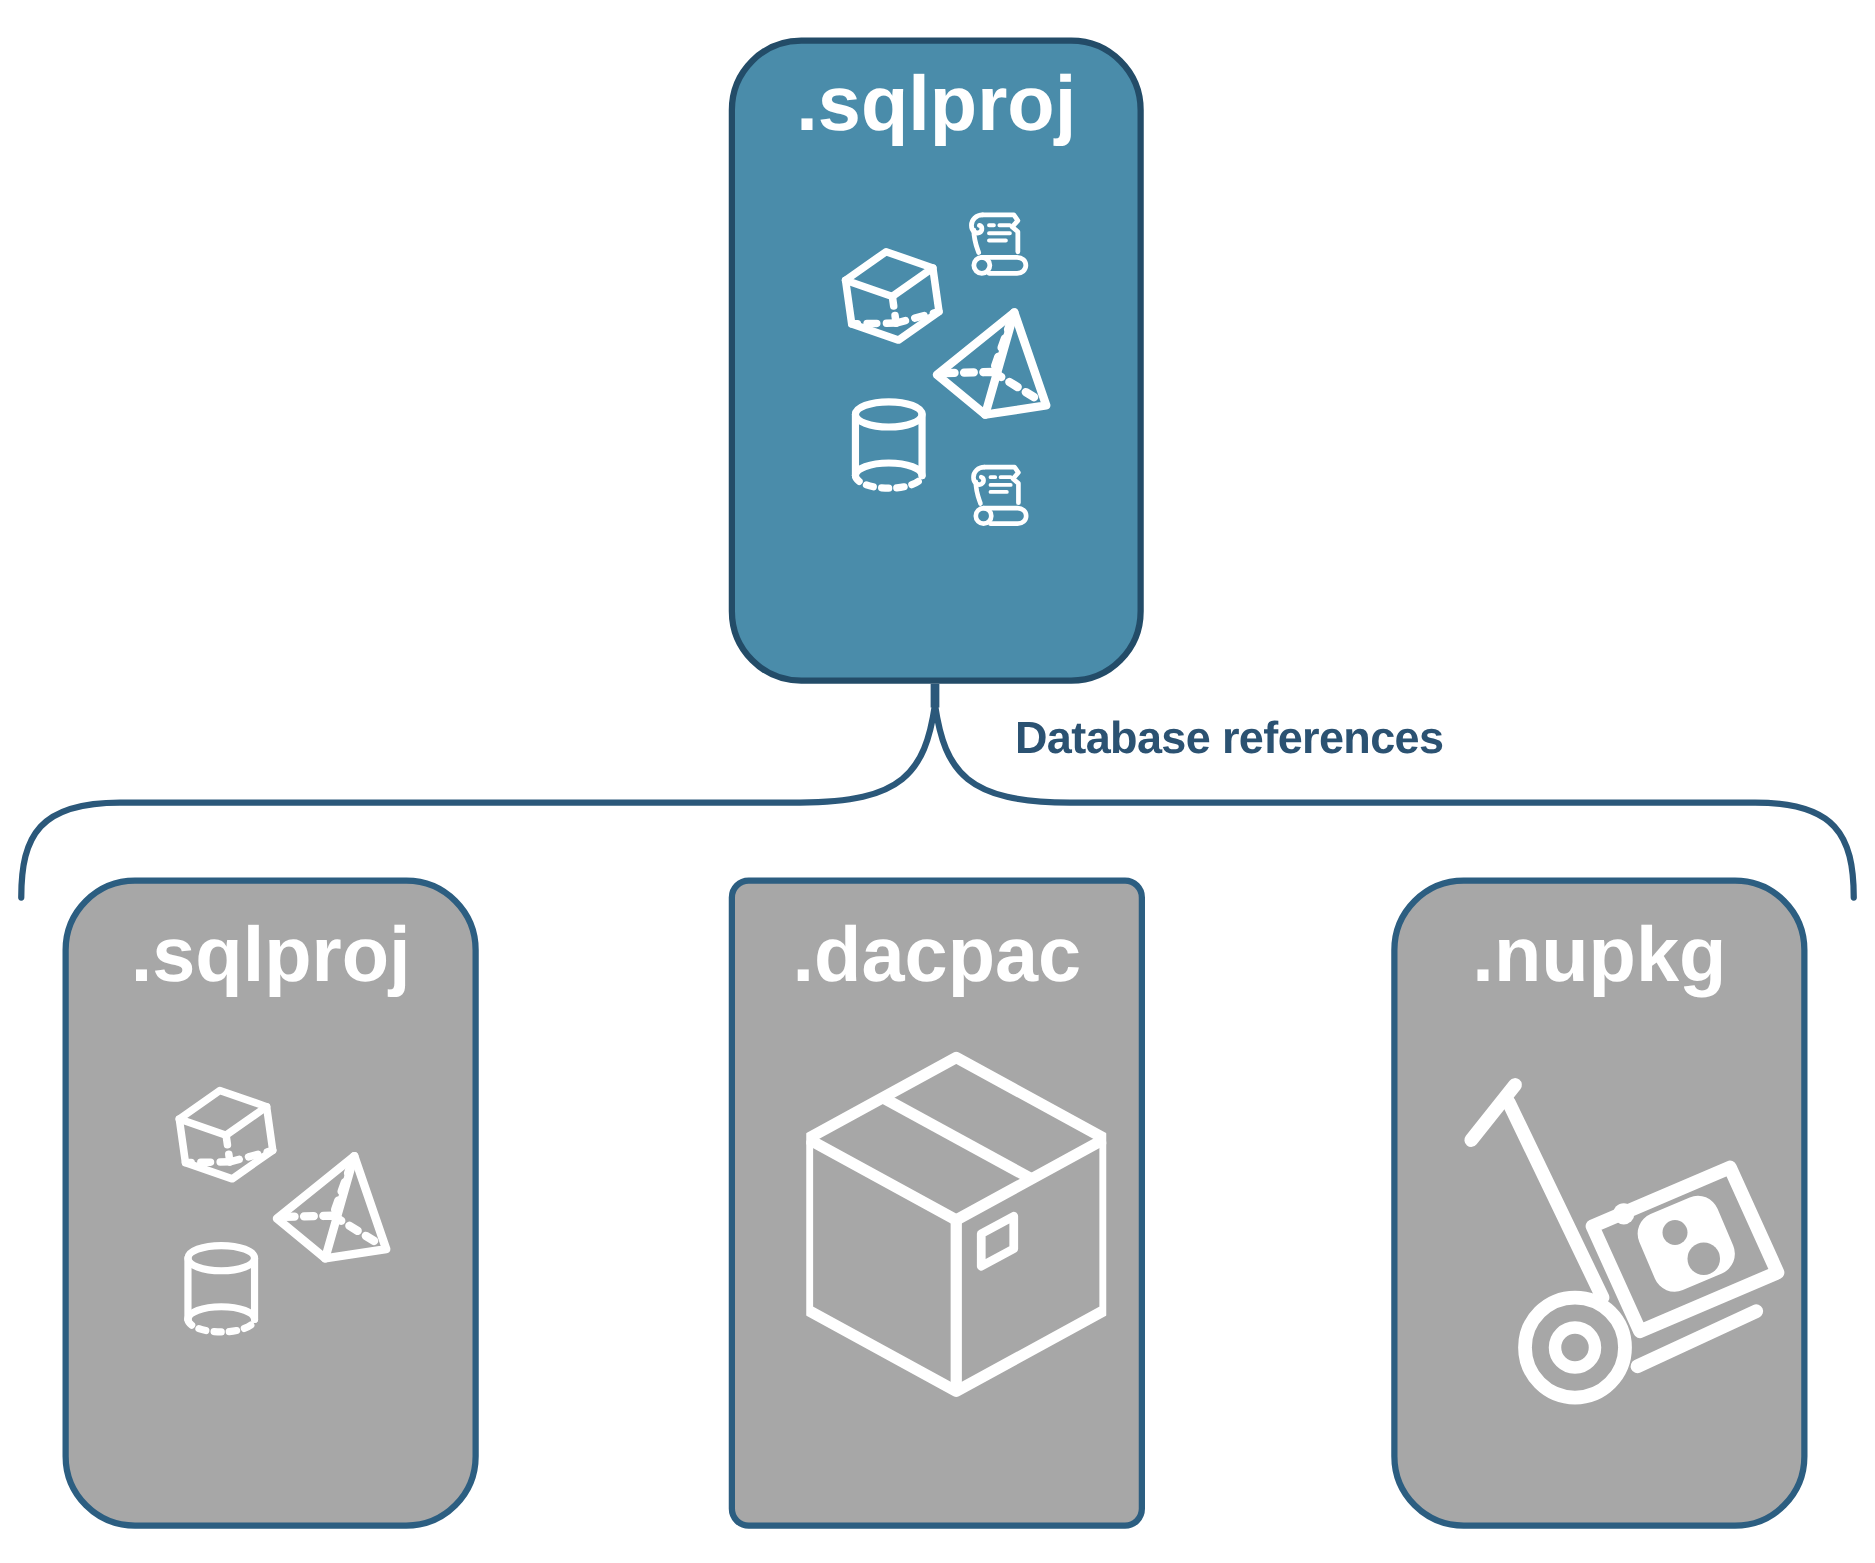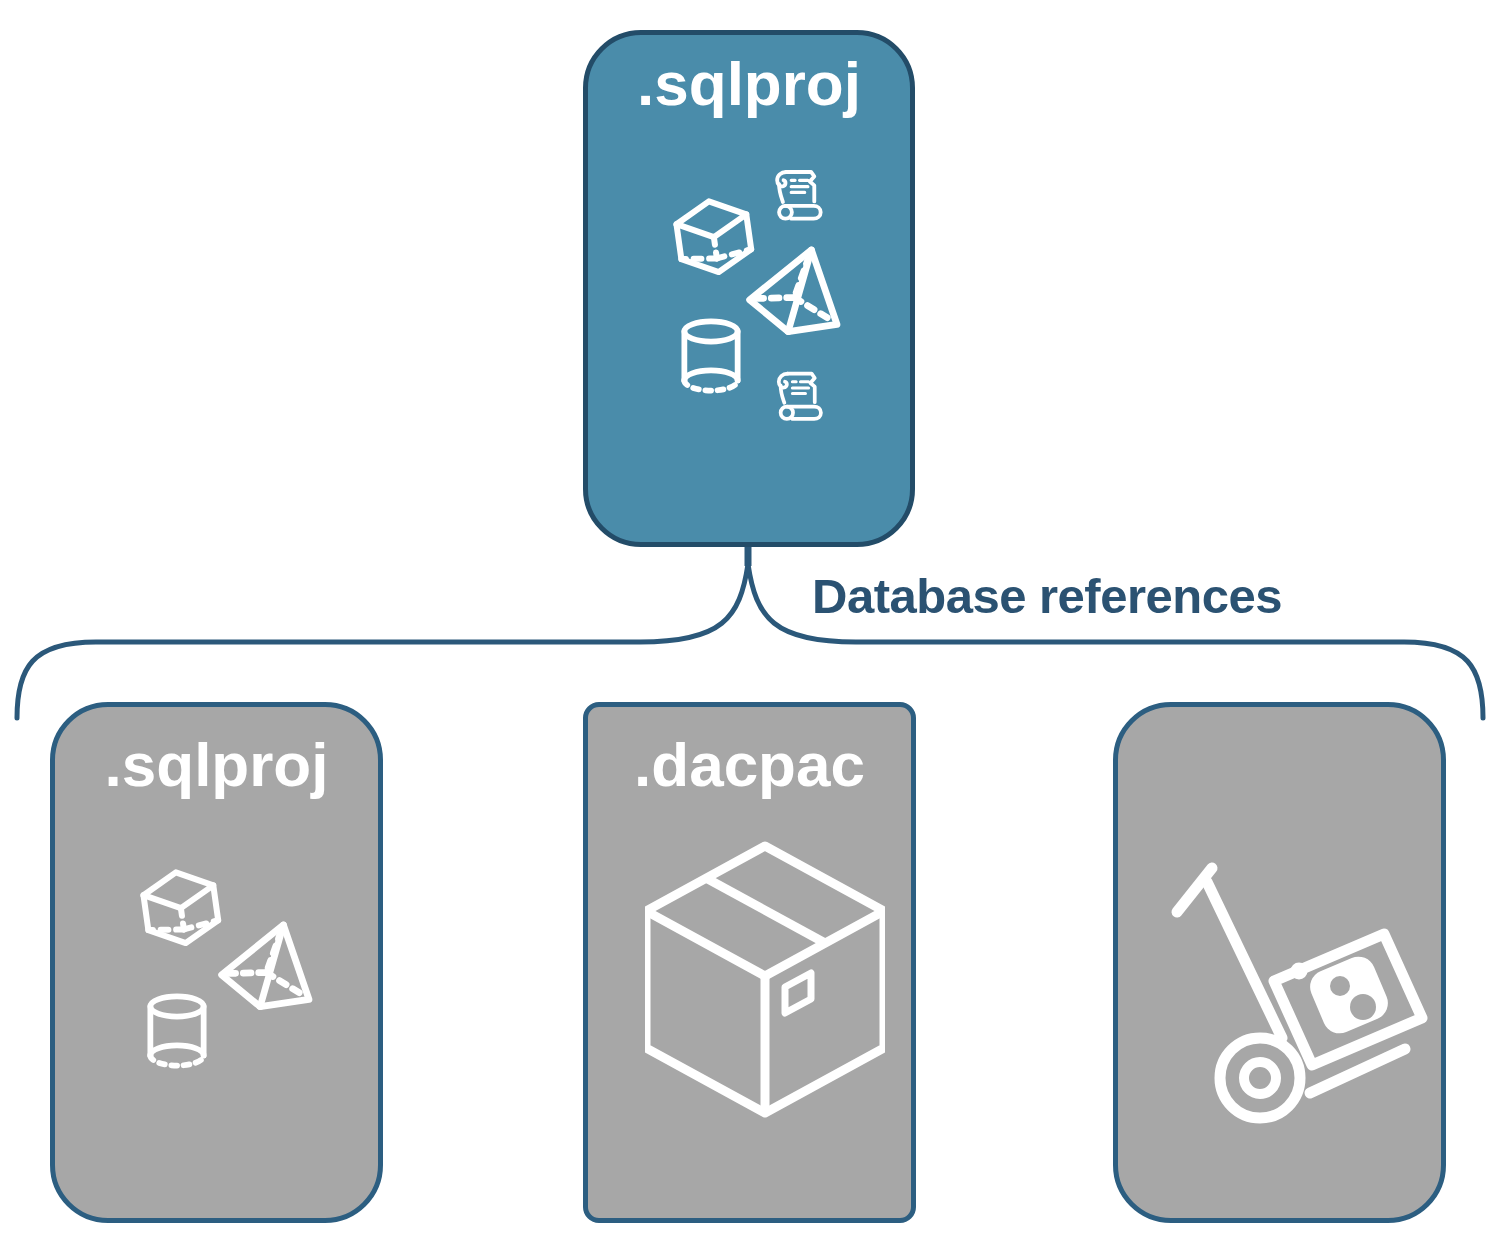--- a/index.html
+++ b/index.html
@@ -15,21 +15,21 @@
 
   .box-title{color:#ffffff;font-weight:bold;font-size:62px;line-height:1;
              text-align:center;padding-top:18px;}
   .child-box .box-title{padding-top:27px;}
 
   .icon{position:absolute;color:var(--icon,#ffffff);}
   .hole{fill:var(--child-fill,#A7A7A7);}
 
   .brace{position:absolute;left:0;top:540px;color:var(--connector,#2B587A);}
   .connector-label{position:absolute;left:812px;top:572px;line-height:1;
-                   font-size:49px;font-weight:bold;letter-spacing:-0.5px;
+                   font-size:36px;font-weight:bold;letter-spacing:-0.5px;
                    color:var(--label-text,#2B5272);white-space:nowrap;}
 </style>
 </head>
 <body>
 
 <div class="canvas">
 
   <div class="box root-box">
     <div class="box-title">.sqlproj</div>
 
@@ -143,20 +143,21 @@
         <path d="M120 5 L239 70 L239 207 L120 272 L1 207 L1 70 Z"></path>
         <path d="M1 70 L120 135 L239 70"></path>
         <path d="M120 135 L120 272"></path>
         <path d="M61 37 L180 102"></path>
         <path d="M140 146 L166 132 L166 158 L140 172 Z" stroke-width="7"></path>
       </g>
     </svg>
   </div>
 
   <div class="box child-box child-2">
+    <div class="box-title">.nupkg</div>
 
     <svg class="icon" style="left:37px;top:128px;" width="300" height="320" viewBox="0 0 300 320">
       <g fill="none" stroke="currentColor" stroke-width="11" stroke-linecap="round" stroke-linejoin="round">
         <path d="M22 77 L57 33"></path>
         <path d="M52 47 L127 203"></path>
         <circle cx="105" cy="243" r="40"></circle>
         <circle cx="105" cy="243" r="16" stroke-width="10"></circle>
         <path d="M119 146 L229 99 L267 183 L157 230 Z"></path>
         <path d="M155 258 L250 214"></path>
       </g>

